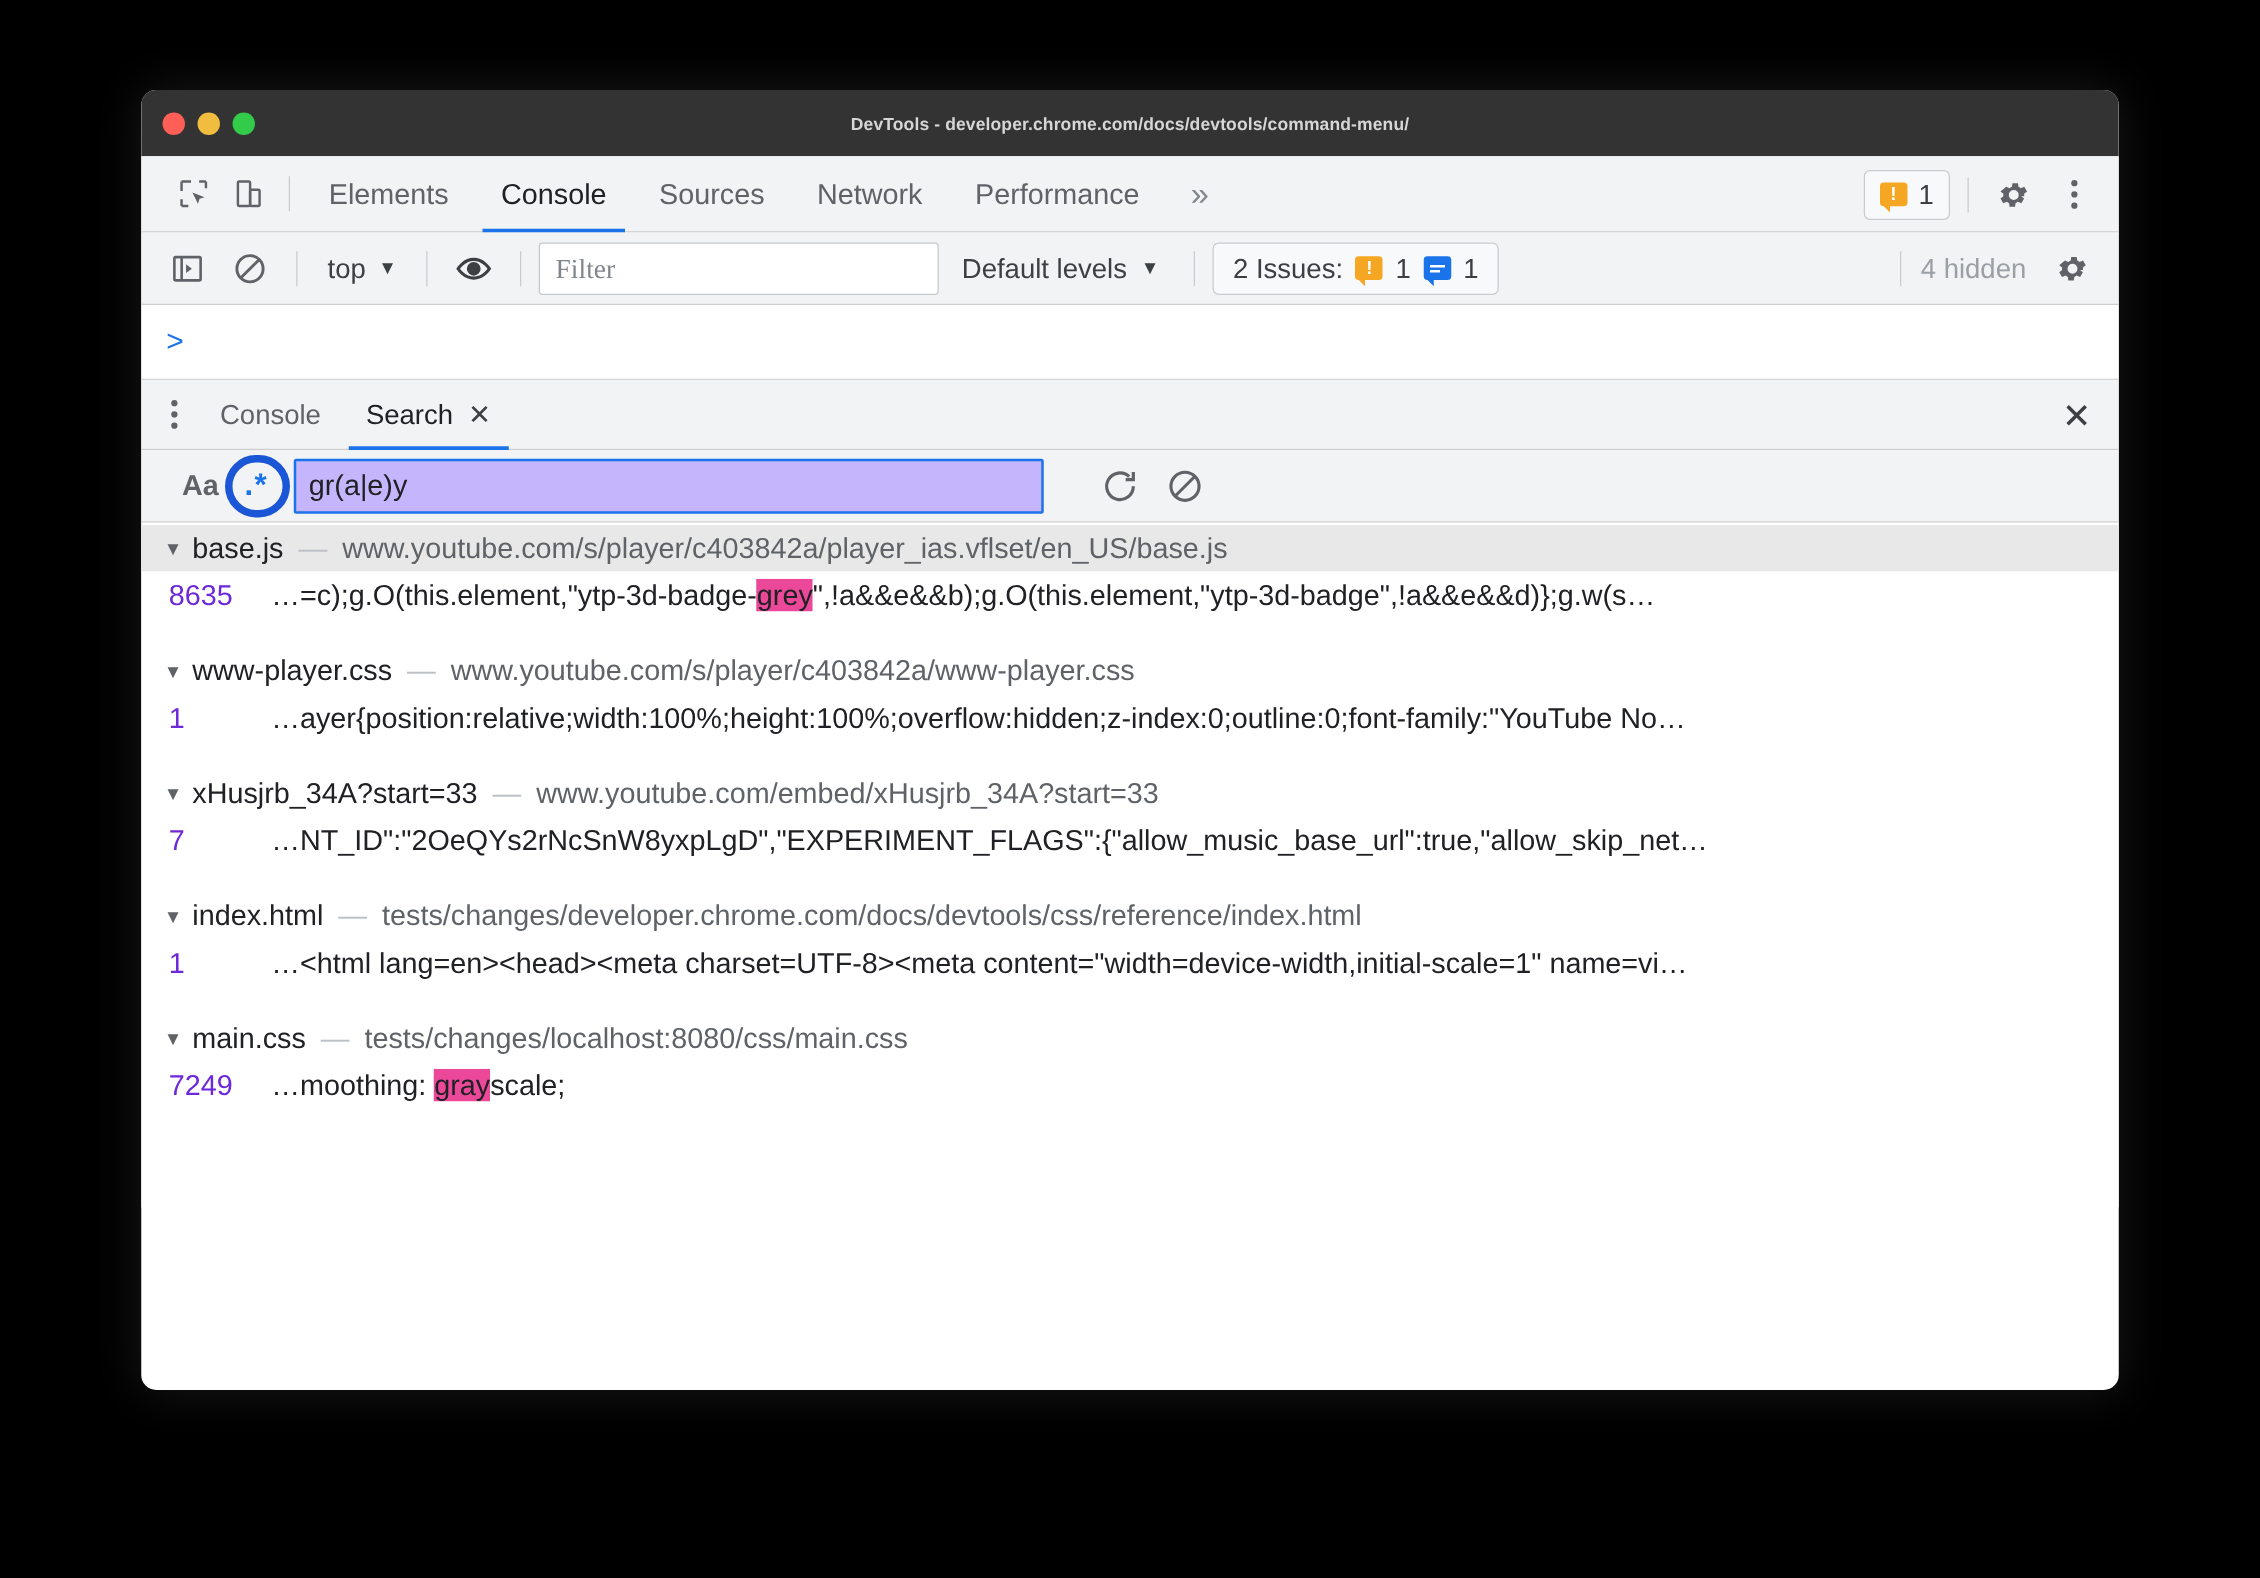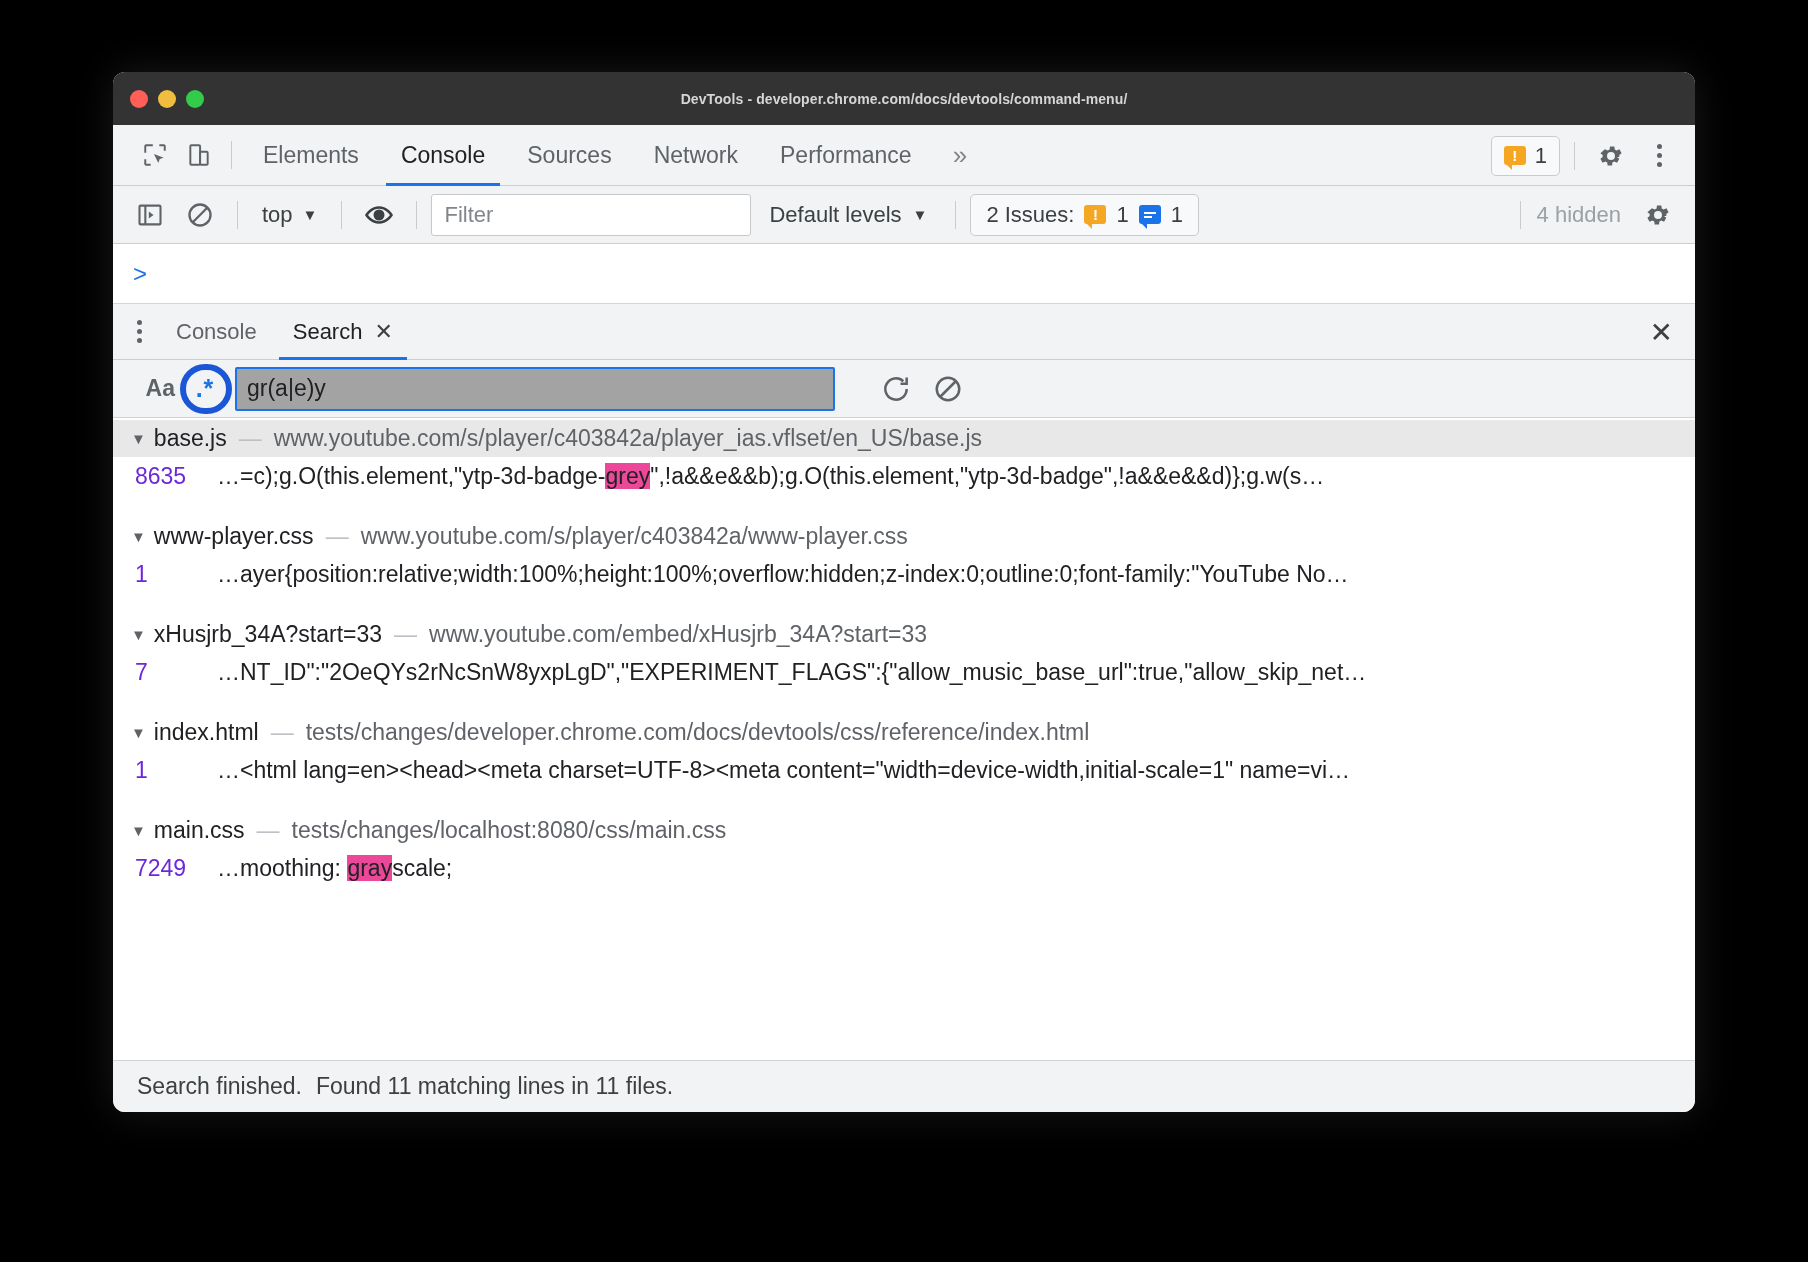--- a/index.html
+++ b/index.html
@@ -154,21 +154,21 @@
   }
   .caret { font-size: 15px; color: #3c4043; }
   #filter-input {
     width: 320px; height: 42px;
     border: 1px solid #c6c9cb;
     border-radius: 3px;
     background: #ffffff;
     font-size: 22px;
     color: #3c4043;
     padding: 0 12px;
-    font-family: Liberation Sans, sans-serif;
+    font-family: Liberation Serif, serif;
   }
   #filter-input::placeholder { color: #80868b; }
   .levels {
     display: flex; align-items: center; gap: 11px;
     font-size: 22px; color: #3c4043;
     padding: 0 14px;
   }
   .issues-box {
     display: flex; align-items: center; gap: 10px;
     border: 1px solid #c9ccce; border-radius: 5px;
@@ -247,21 +247,21 @@
     width: 52px; height: 50px;
     border: 6px solid #1a56d6;
     border-radius: 26px;
     pointer-events: none;
   }
   .regex-glyph { font-size: 25px; color: #1a73e8; font-weight: bold; letter-spacing: 1px; }
   #search-input {
     width: 600px; height: 44px;
     border: 2px solid #1a73e8;
     border-radius: 2px;
-    background: #a3a3a3;
+    background: #c4b5fd;
     font-size: 23px; color: #202124;
     padding: 0 10px;
     font-family: "Liberation Sans", sans-serif;
   }
   .sr-btn {
     width: 50px; height: 46px;
     display: flex; align-items: center; justify-content: center;
     color: #5f6368;
   }
   #searchrow .spacer { width: 32px; }
@@ -554,19 +554,14 @@
       <span class="fdash">—</span>
       <span class="furl">tests/changes/localhost:8080/css/main.css</span>
     </div>
     <div class="match-row">
       <span class="lineno">7249</span>
       <span class="mtext"><span>…moothing: </span><span class="hl">gray</span><span>scale;</span></span>
     </div>
 
   </div>
 
-  <div id="statusbar">
-    <span>Search finished.</span>
-    <span class="gap"></span>
-    <span>Found 11 matching lines in 11 files.</span>
-  </div>
 
 </div>
 
 </body></html>

